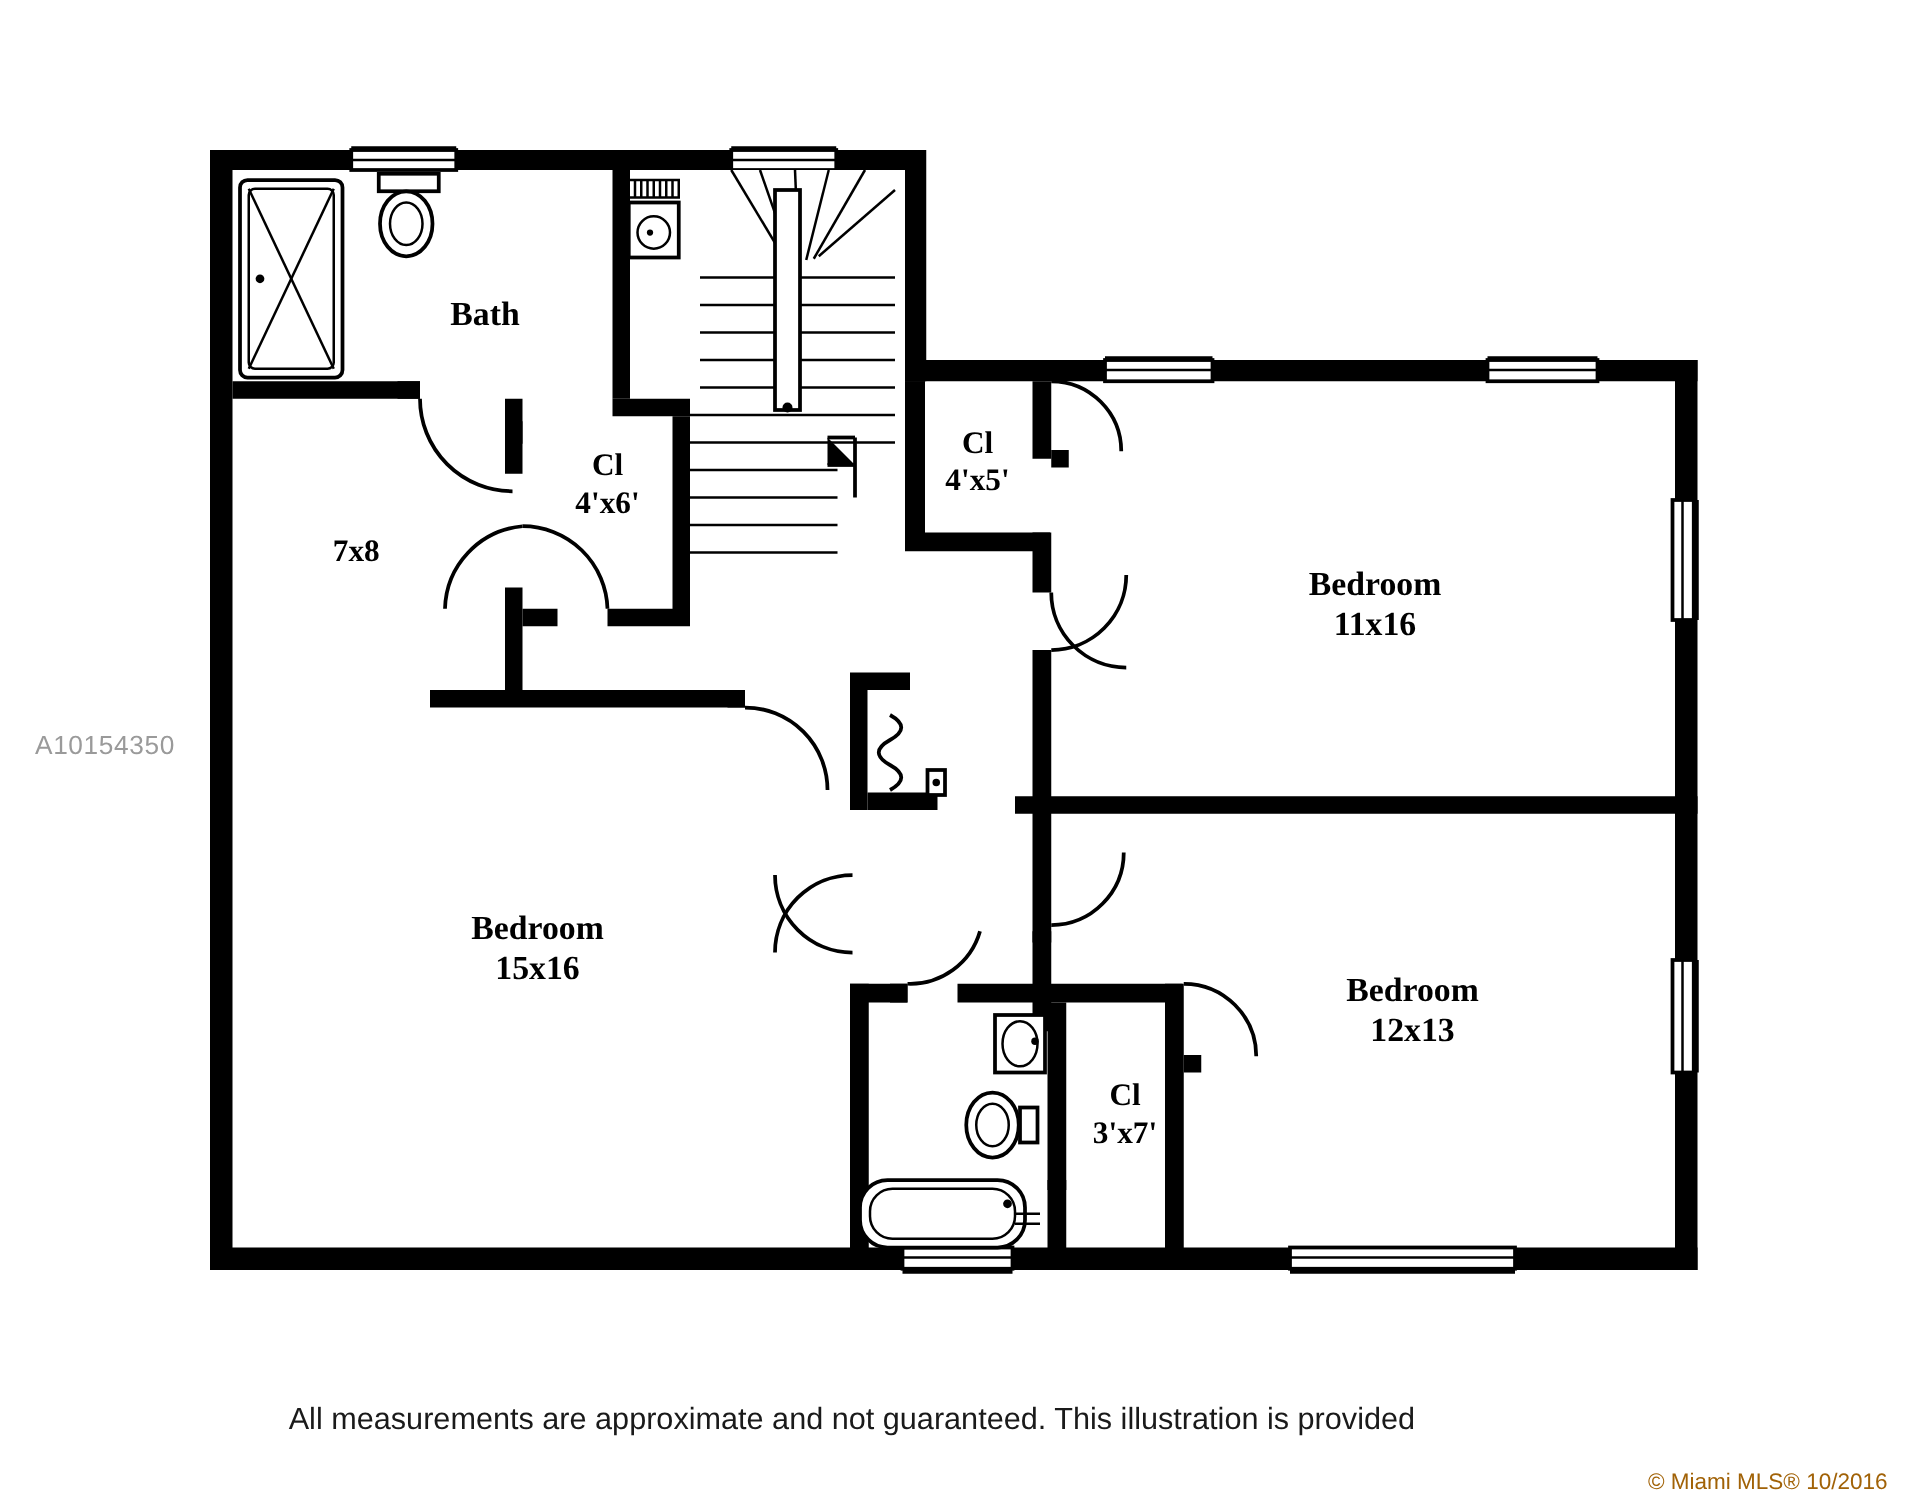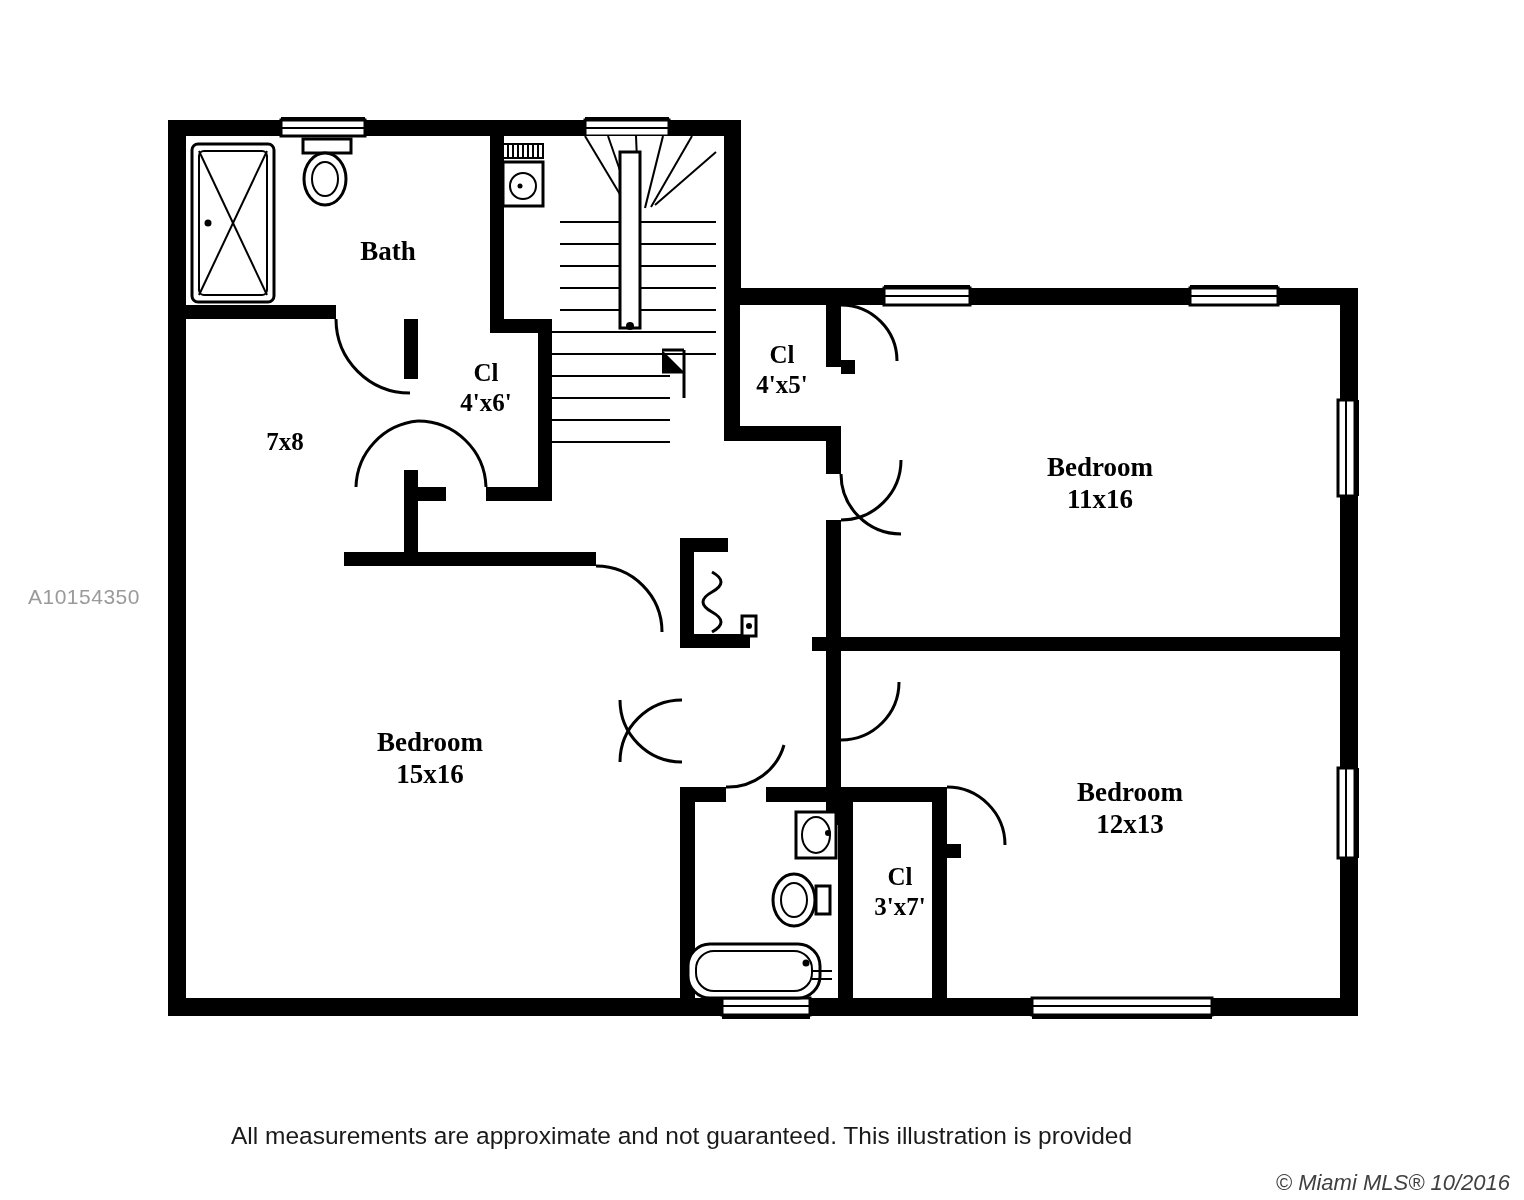--- a/index.html
+++ b/index.html
@@ -21,21 +21,21 @@
   }
   .label.big{font-size:27px;}
   .label.mid{font-size:25px;}
 
   .disclaimer{
     position:absolute;left:0;top:1120px;width:1277px;text-align:center;
     font-family:"Liberation Sans",sans-serif;font-size:24.5px;color:#1a1a1a;line-height:1.28;margin-left:43px;
   }
   .credit{
     position:absolute;right:14px;bottom:4px;
-    font-family:"Liberation Sans",sans-serif;font-size:22px;color:#404040;font-style:italic;
+    font-family:"Liberation Sans",sans-serif;font-size:18px;color:#a16207;
   }
 
   svg.overlay{position:absolute;left:0;top:0;width:1524px;height:1070px;}
 </style>
 </head>
 <body>
 
 <div id="sheet">
 
   <div class="mls-id">A10154350</div>

